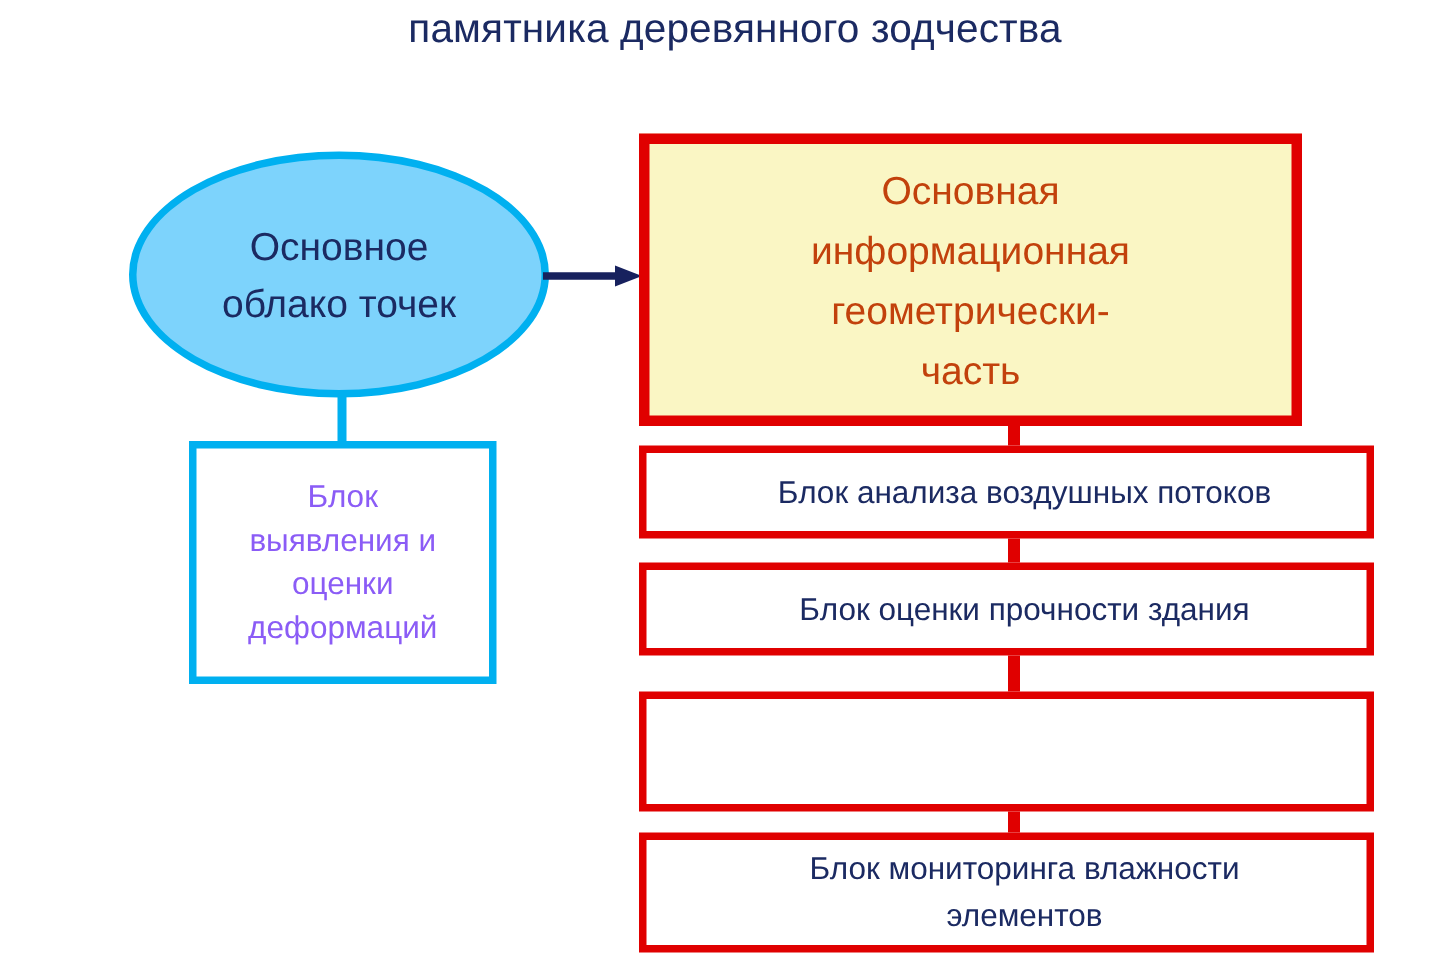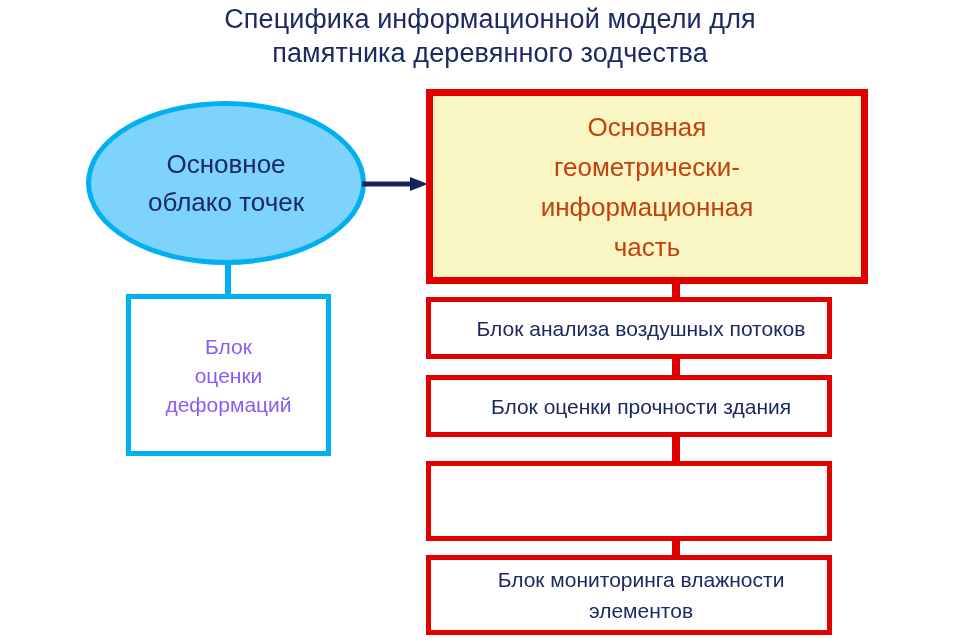--- a/index.html
+++ b/index.html
@@ -115,21 +115,21 @@
     font-size: 21px;
     line-height: 29px;
     color: #8b5cf6;
   }
   .blue-box-text span { display: block; white-space: nowrap; }
 
   
   .sub-box {
     position: absolute;
     left: 426px;
-    width: 406px;
+    width: 490px;
     box-sizing: border-box;
     border: 5px solid #e00000;
     background: #ffffff;
     display: flex;
     align-items: center;
     justify-content: center;
     text-align: center;
     padding-left: 24px;
   }
   .sub-box-text {
@@ -143,50 +143,50 @@
   .sub-2 { top: 375px; height: 62px; }
   .sub-3 { top: 461px; height: 80px; }
   .sub-4 { top: 555px; height: 80px; }
 </style>
 </head>
 <body>
 
 <div id="canvas">
 
   <div class="title">
-    <span class="title-line">Специфика информационной модели для</span>
     <span class="title-line">памятника деревянного зодчества</span>
   </div>
 
   <div class="ellipse">
     <div class="ellipse-text">
       <span>Основное</span>
       <span>облако точек</span>
     </div>
   </div>
 
   <svg class="arrow" viewBox="0 0 66 16">
     <line x1="0" y1="8" x2="52" y2="8" stroke="#17215e" stroke-width="5"></line>
     <polygon points="48,1 66,8 48,15" fill="#17215e"></polygon>
   </svg>
 
   <div class="main-box">
     <div class="main-box-text">
       <span>Основная</span>
+      <span>информационная</span>
       <span>геометрически-</span>
-      <span>информационная</span>
       <span>часть</span>
     </div>
   </div>
 
   <div class="conn conn-cyan" style="left:225px; top:263px; width:6px; height:33px;"></div>
 
   <div class="blue-box">
     <div class="blue-box-text">
       <span>Блок</span>
+      <span>выявления и</span>
       <span>оценки</span>
       <span>деформаций</span>
     </div>
   </div>
 
   <div class="conn conn-red" style="left:672px; top:282px; width:8px; height:17px;"></div>
   <div class="conn conn-red" style="left:672px; top:356px; width:8px; height:21px;"></div>
   <div class="conn conn-red" style="left:672px; top:434px; width:8px; height:29px;"></div>
   <div class="conn conn-red" style="left:672px; top:538px; width:8px; height:19px;"></div>
 

